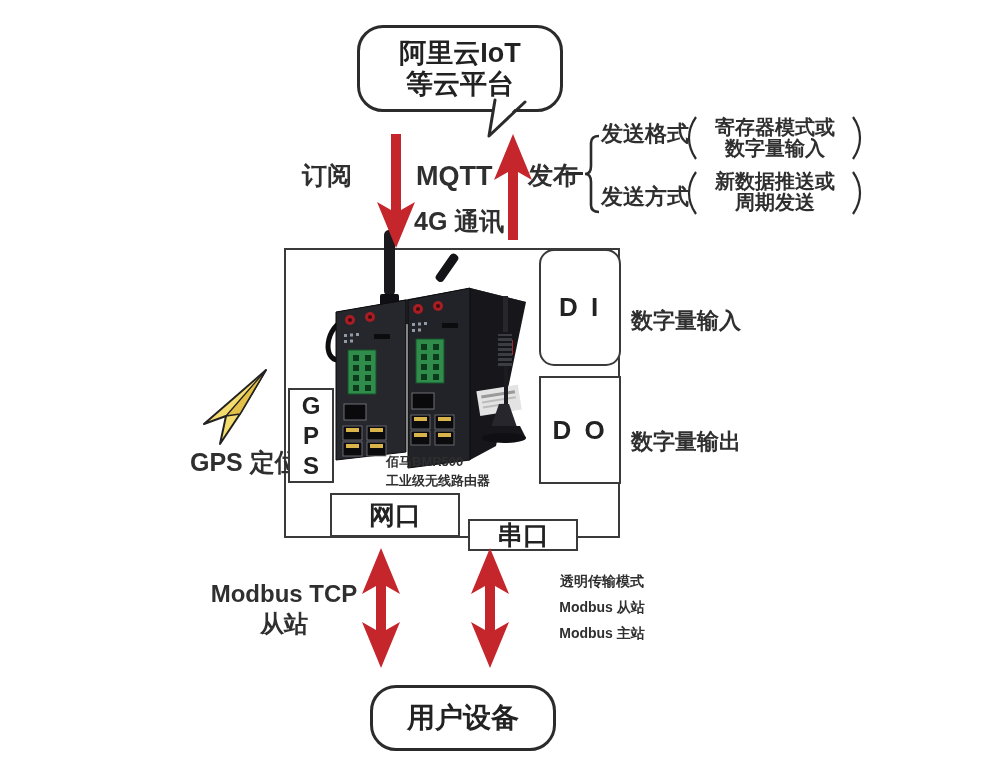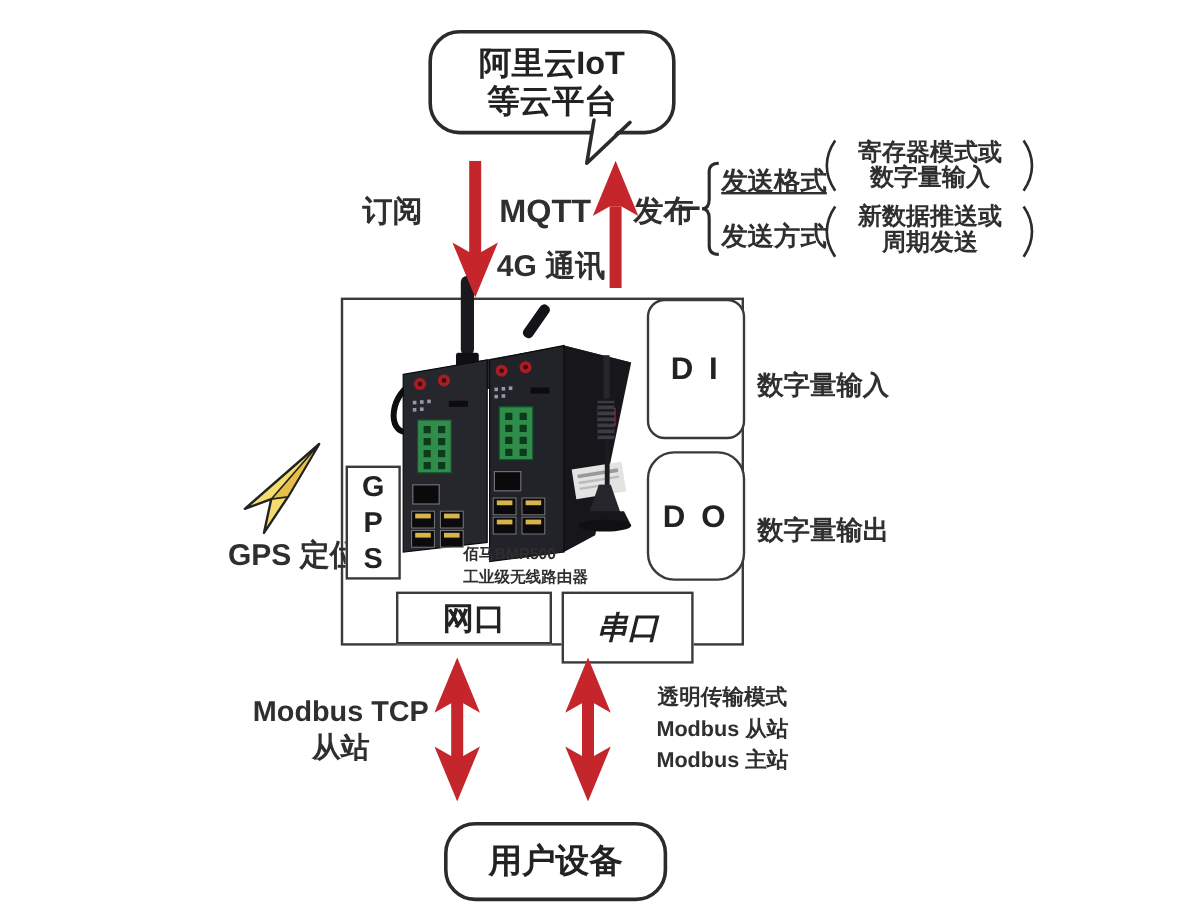--- a/index.html
+++ b/index.html
@@ -150,21 +150,21 @@
     <rect x="14" y="38" width="10" height="68" class="red"></rect>
   </svg>
 
   <div class="lbl" style="left:528px;top:159px;font-size:25px;">发布</div>
 
   <div class="abs" style="left:567px;top:172px;width:16px;height:3px;background:var(--outline-dark);"></div>
   <svg class="abs" style="left:583px;top:134px" width="18" height="80" viewBox="0 0 18 80">
     <path d="M16,2 Q8,2 8,9 L8,32 Q8,40 2,40 Q8,40 8,48 L8,71 Q8,78 16,78" class="stroke-dark" stroke-width="2.6"></path>
   </svg>
 
-  <div class="lbl" style="left:601px;top:136px;font-size:22px;text-decoration:underline;">发送格式</div>
+  <div class="lbl" style="left:601px;top:119px;font-size:22px;">发送格式</div>
   <svg class="abs" style="left:686px;top:115px" width="12" height="46" viewBox="0 0 12 46">
     <path d="M10,2 Q3,12 3,23 Q3,34 10,44" class="stroke-dark" stroke-width="2.2"></path>
   </svg>
   <div class="multiline center" style="left:698px;top:117px;width:154px;font-size:20px;line-height:21px;">
     <span style="display:block;">寄存器模式或</span>
     <span style="display:block;">数字量输入</span>
   </div>
   <svg class="abs" style="left:851px;top:115px" width="12" height="46" viewBox="0 0 12 46">
     <path d="M2,2 Q9,12 9,23 Q9,34 2,44" class="stroke-dark" stroke-width="2.2"></path>
   </svg>
@@ -192,49 +192,49 @@
       <span style="display:block;">P</span>
       <span style="display:block;">S</span>
     </div>
   </div>
 
   <div class="wbox" style="left:539px;top:249px;width:82px;height:117px;font-size:26px;letter-spacing:3px;border-radius:15px;">
     <span>D I</span>
   </div>
   <div class="lbl" style="left:631px;top:306px;font-size:22px;">数字量输入</div>
 
-  <div class="wbox" style="left:539px;top:376px;width:82px;height:108px;font-size:26px;letter-spacing:3px;border-radius:23px;">
+  <div class="wbox" style="left:539px;top:376px;width:82px;height:108px;font-size:26px;letter-spacing:3px;">
     <span>D O</span>
   </div>
   <div class="lbl" style="left:631px;top:427px;font-size:22px;">数字量输出</div>
 
   <div class="wbox" style="left:330px;top:493px;width:130px;height:44px;font-size:26px;text-align:center;">
     <span>网口</span>
   </div>
-  <div class="wbox" style="left:468px;top:493px;width:110px;height:60px;font-size:26px;font-style:italic;">
+  <div class="wbox" style="left:468px;top:519px;width:110px;height:32px;font-size:26px;">
     <span>串口</span>
   </div>
 
   <svg class="abs" style="left:362px;top:548px" width="38" height="120" viewBox="0 0 38 120">
     <polygon points="19,0 0,46 14,38 24,38 38,46" class="red"></polygon>
     <rect x="14" y="36" width="10" height="48" class="red"></rect>
     <polygon points="19,120 0,74 14,82 24,82 38,74" class="red"></polygon>
   </svg>
   <svg class="abs" style="left:471px;top:548px" width="38" height="120" viewBox="0 0 38 120">
     <polygon points="19,0 0,46 14,38 24,38 38,46" class="red"></polygon>
     <rect x="14" y="36" width="10" height="48" class="red"></rect>
     <polygon points="19,120 0,74 14,82 24,82 38,74" class="red"></polygon>
   </svg>
 
   <div class="multiline center" style="left:208px;top:579px;width:152px;font-size:24px;line-height:30px;">
     <span style="display:block;">Modbus TCP</span>
     <span style="display:block;">从站</span>
   </div>
 
-  <div class="multiline center" style="left:532px;top:568px;width:140px;font-size:18px;line-height:26px;">
+  <div class="multiline center" style="left:532px;top:568px;width:140px;font-size:14px;line-height:26px;">
     <span style="display:block;">透明传输模式</span>
     <span style="display:block;">Modbus 从站</span>
     <span style="display:block;">Modbus 主站</span>
   </div>
 
   <div class="bubble" style="left:370px;top:685px;width:180px;height:60px;border-radius:26px;font-size:28px;">
     <span>用户设备</span>
   </div>
 
 </div>

